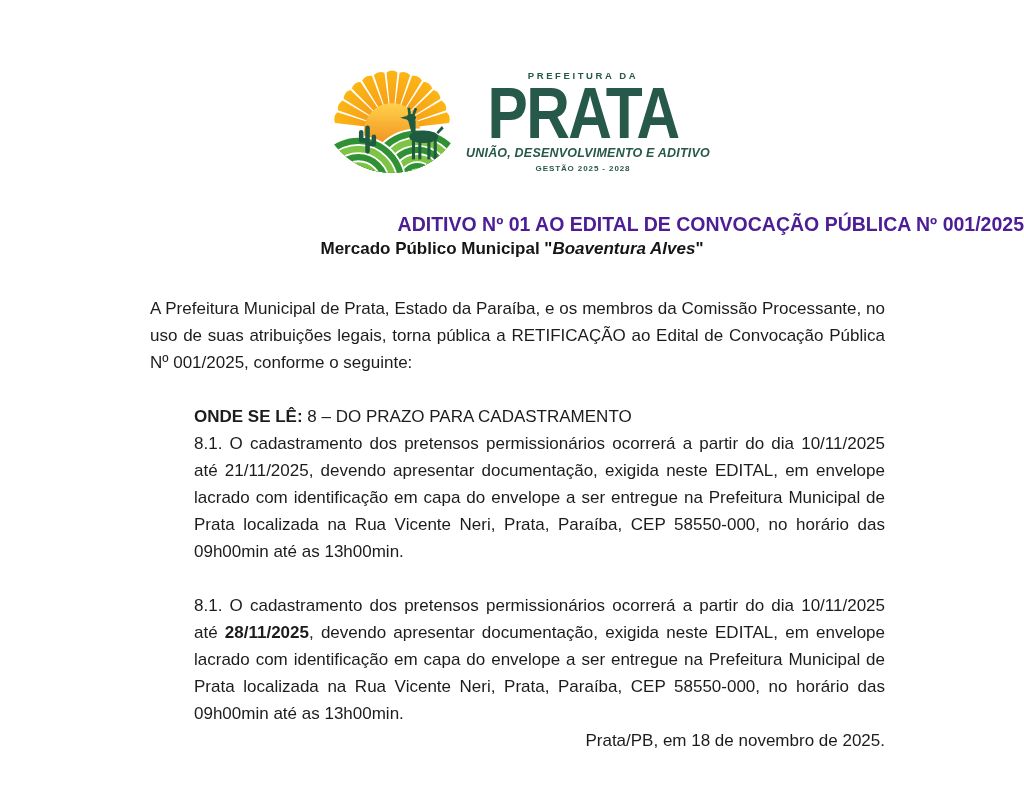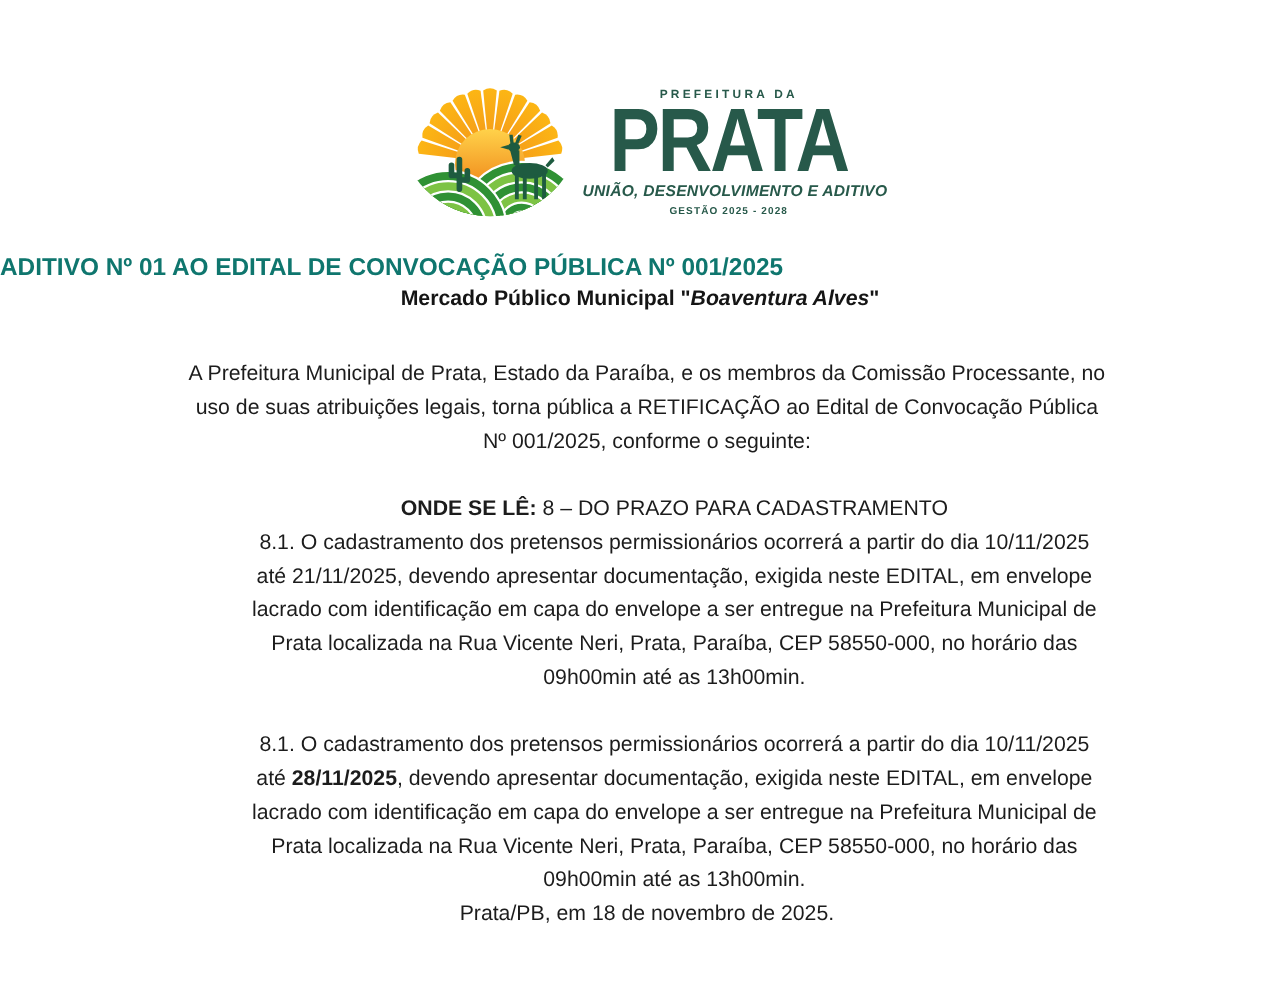--- a/index.html
+++ b/index.html
@@ -15,25 +15,25 @@
   .logo-text{margin-left:6px;padding-top:12px;width:234px;text-align:center;color:#27594a;}
   .pretitle{font-size:9.5px;font-weight:bold;letter-spacing:2.6px;white-space:nowrap;}
   .brand{
     font-size:72px;font-weight:bold;line-height:56px;letter-spacing:-2px;
     transform:scaleX(0.84);transform-origin:50% 50%;margin-top:4px;white-space:nowrap;
   }
   .tagline{font-size:12.5px;font-weight:bold;font-style:italic;letter-spacing:0.2px;margin-top:5px;white-space:nowrap;}
   .term{font-size:8px;font-weight:bold;letter-spacing:0.9px;margin-top:4px;white-space:nowrap;}
 
   
-  .title{margin:30px 0 0;text-align:left;font-size:19.5px;font-weight:bold;color:#0f766e;}
+  .title{margin:40px 0 0;text-align:right;font-size:19.5px;font-weight:bold;color:#4c1d95;}
   .subtitle{margin:3px 0 0;text-align:center;font-size:17px;font-weight:bold;color:#151515;}
   .subtitle em{font-style:italic;}
   .content{margin:36px 139px 0 150px;font-size:17px;line-height:27px;text-align:justify;}
-  .content p{margin:0;text-align:center;}
+  .content p{margin:0;}
   .sec{margin-top:27px;margin-left:44px;}
   .sec-head b{font-weight:bold;}
   .dateline{margin-top:16px;text-align:right;}
 </style>
 </head>
 <body>
 
 <div class="page">
 
   <header class="logo">

